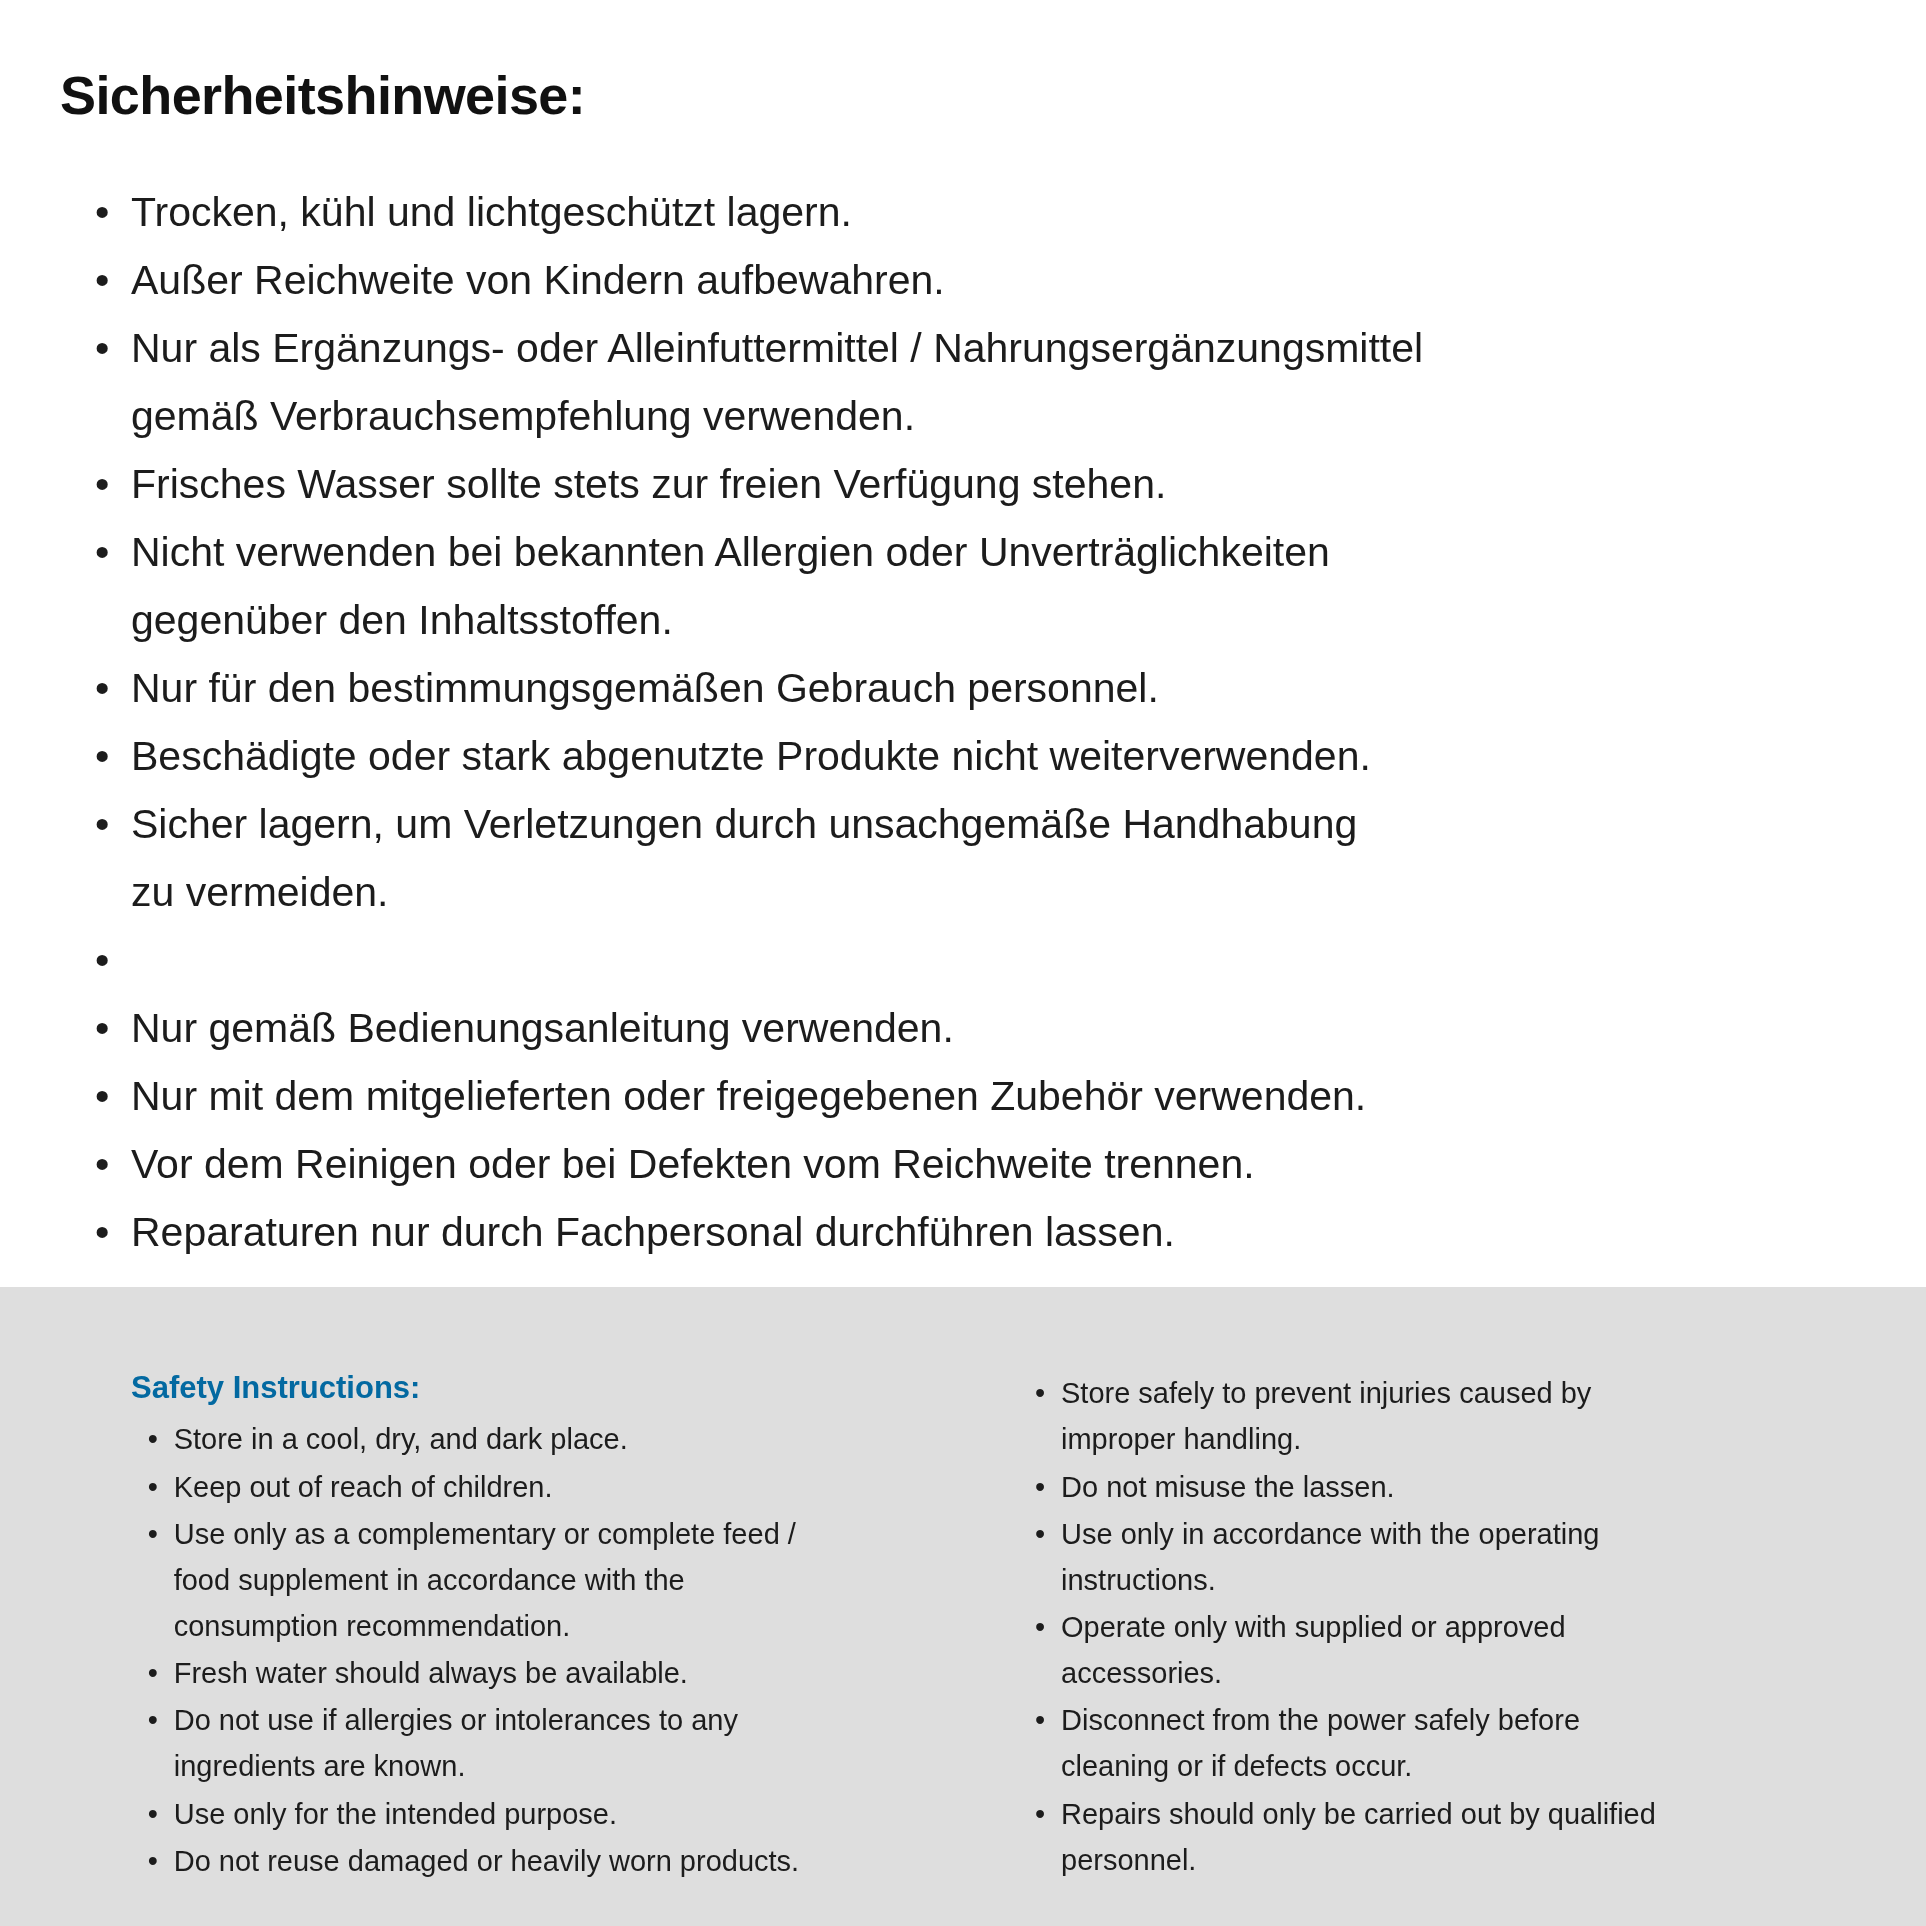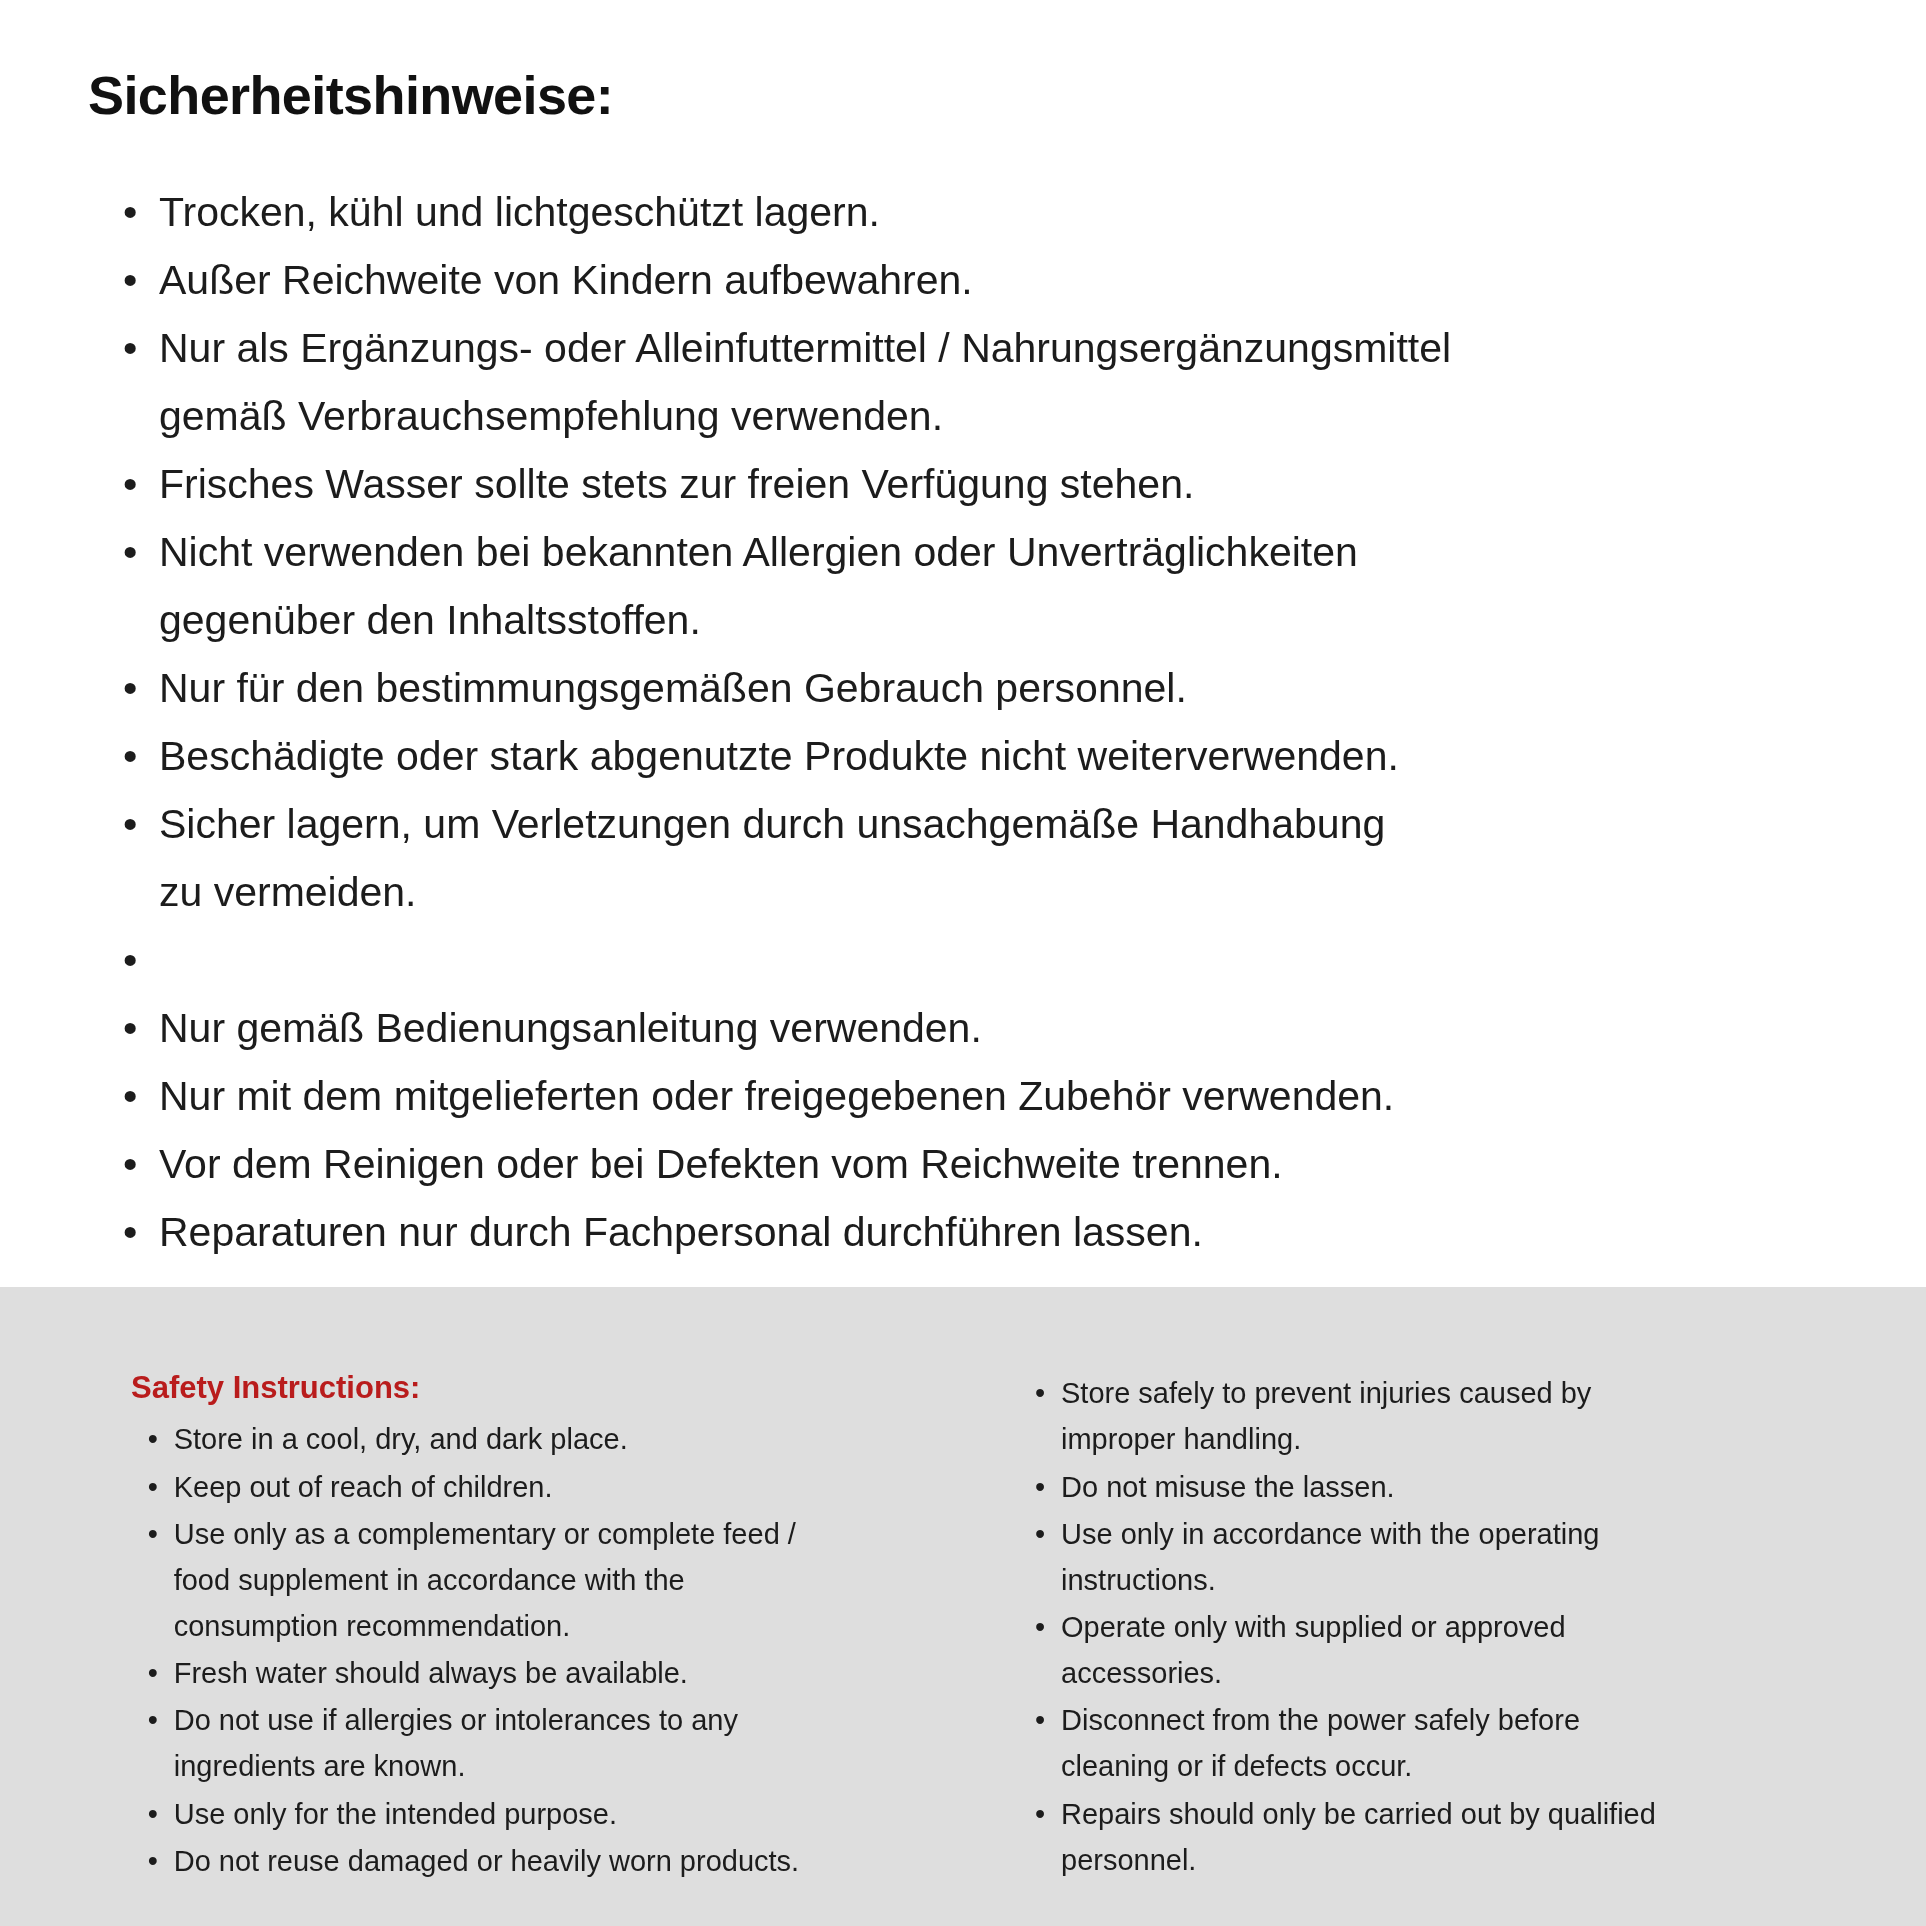--- a/index.html
+++ b/index.html
@@ -16,21 +16,21 @@
     overflow: hidden;
   }
 
   
   .de-section {
     position: absolute;
     top: 0; left: 0; right: 0;
     height: 1287px;
     background: #ffffff;
     box-sizing: border-box;
-    padding: 63px 77px 0 88px;
+    padding: 63px 77px 0 60px;
   }
   .de-heading {
     margin: 0 0 50px 0;
     font-size: 54px;
     line-height: 1.2;
     font-weight: 700;
     color: #111111;
     letter-spacing: -0.6px;
   }
   .de-list {
@@ -72,21 +72,21 @@
   .en-col-right {
     flex: 1;
     padding-left: 33px;
     box-sizing: border-box;
   }
   .en-heading {
     margin: 0 0 10.3px 0;
     font-size: 31px;
     line-height: 37px;
     font-weight: 700;
-    color: #b91c1c;
+    color: #0369a1;
   }
   .en-list {
     list-style: none;
     margin: 0;
     padding: 0 0 0 16.7px;
     font-size: 29px;
     line-height: 46px;
   }
   .en-col-right .en-list {
     padding-left: 0;

